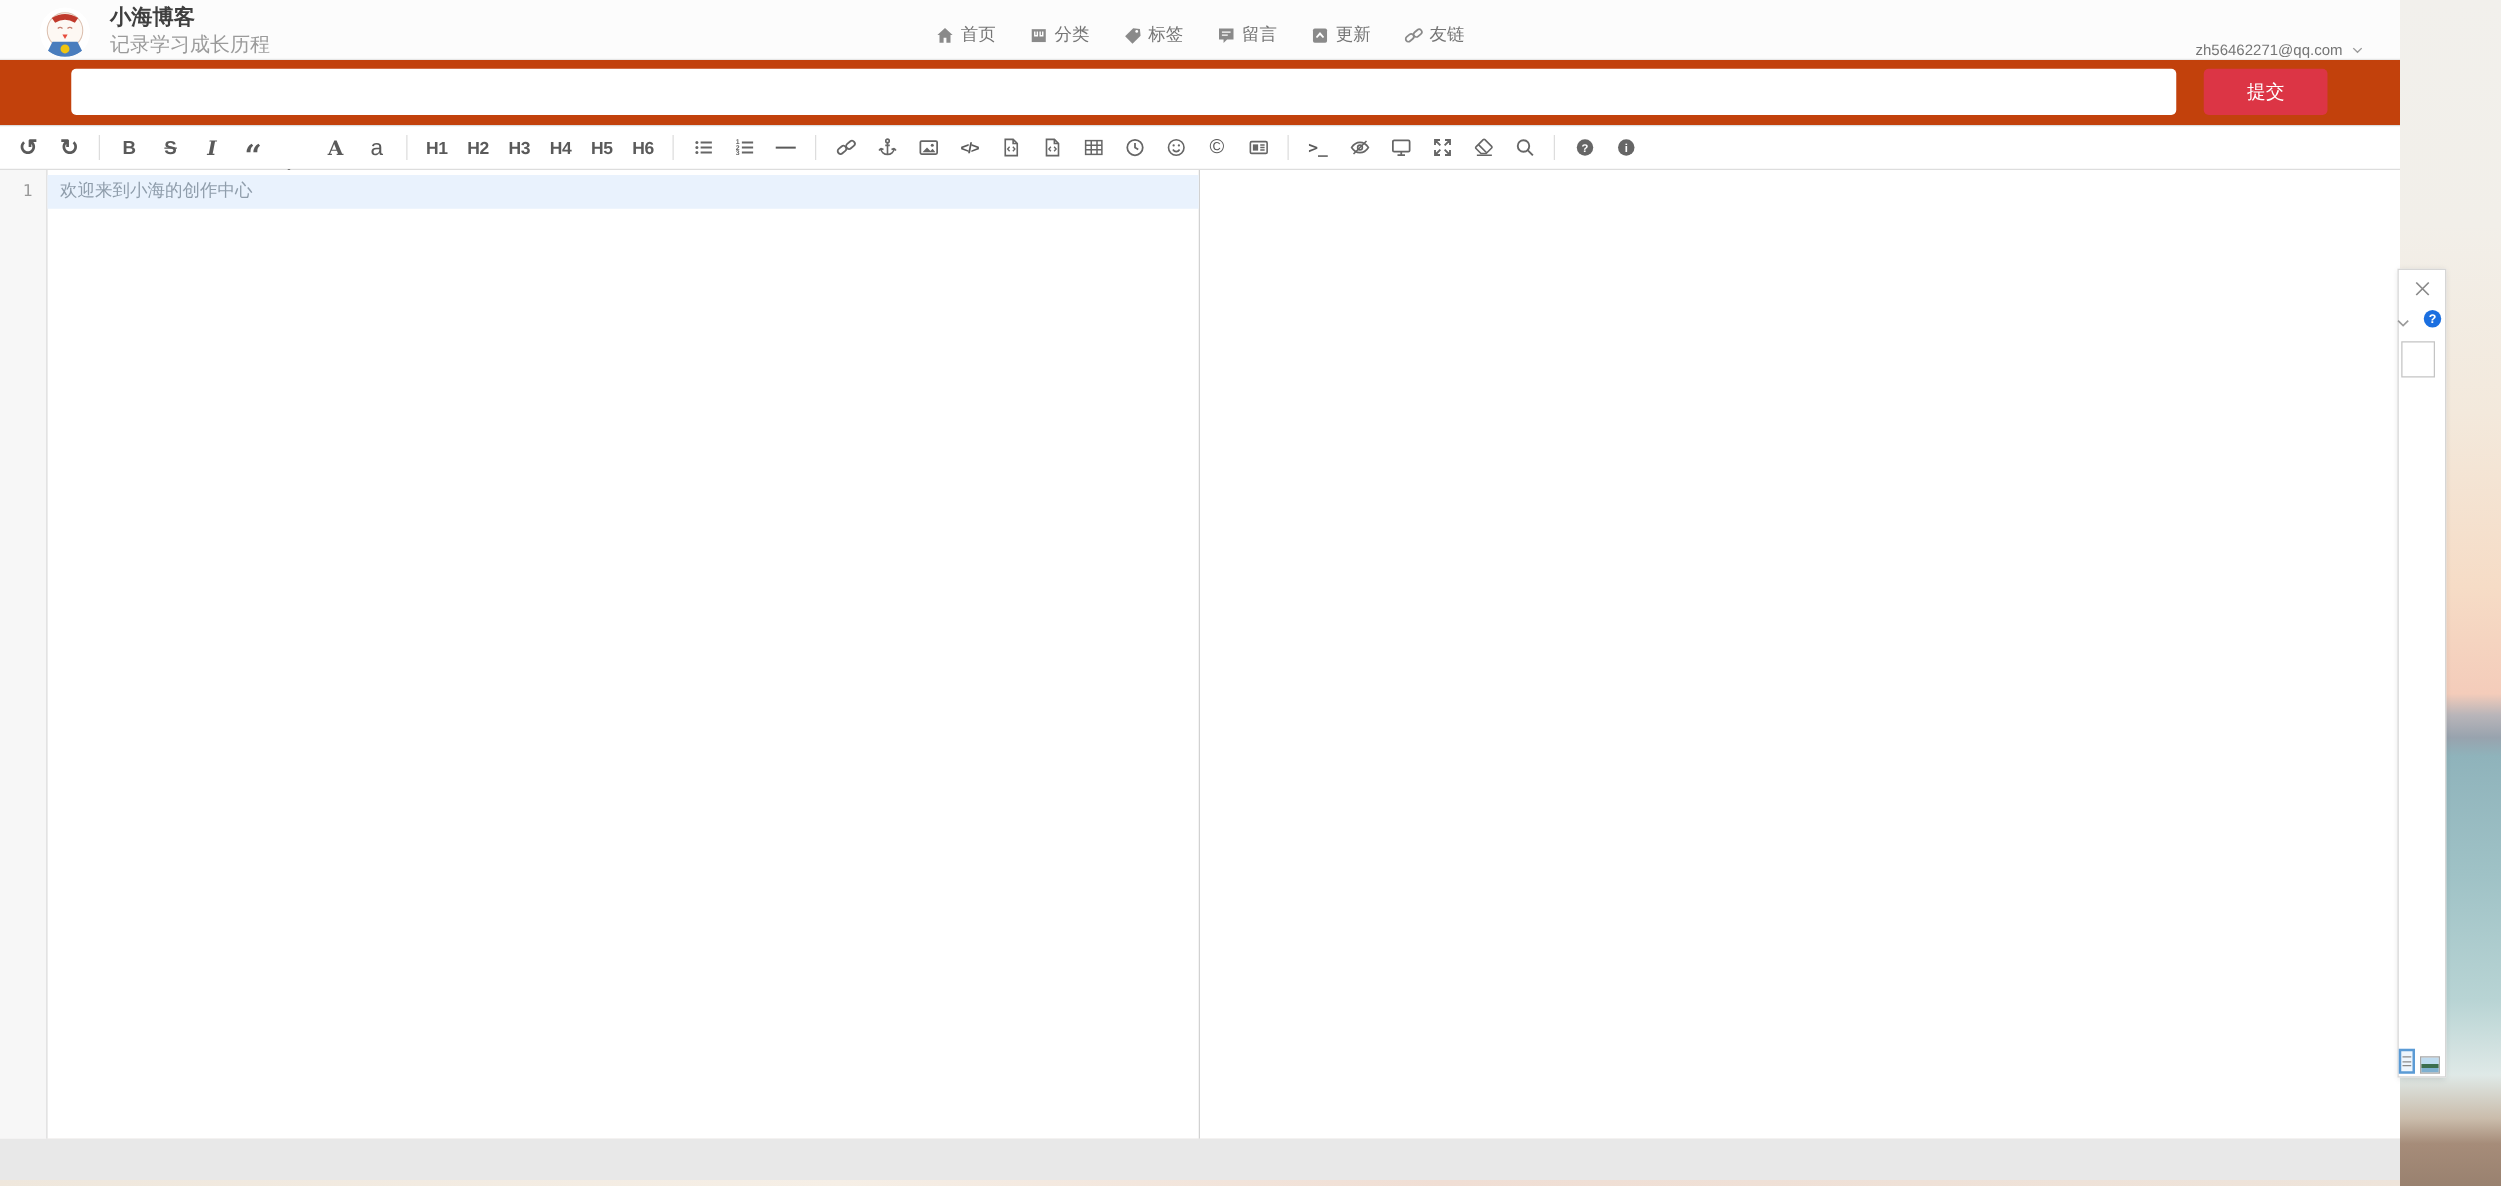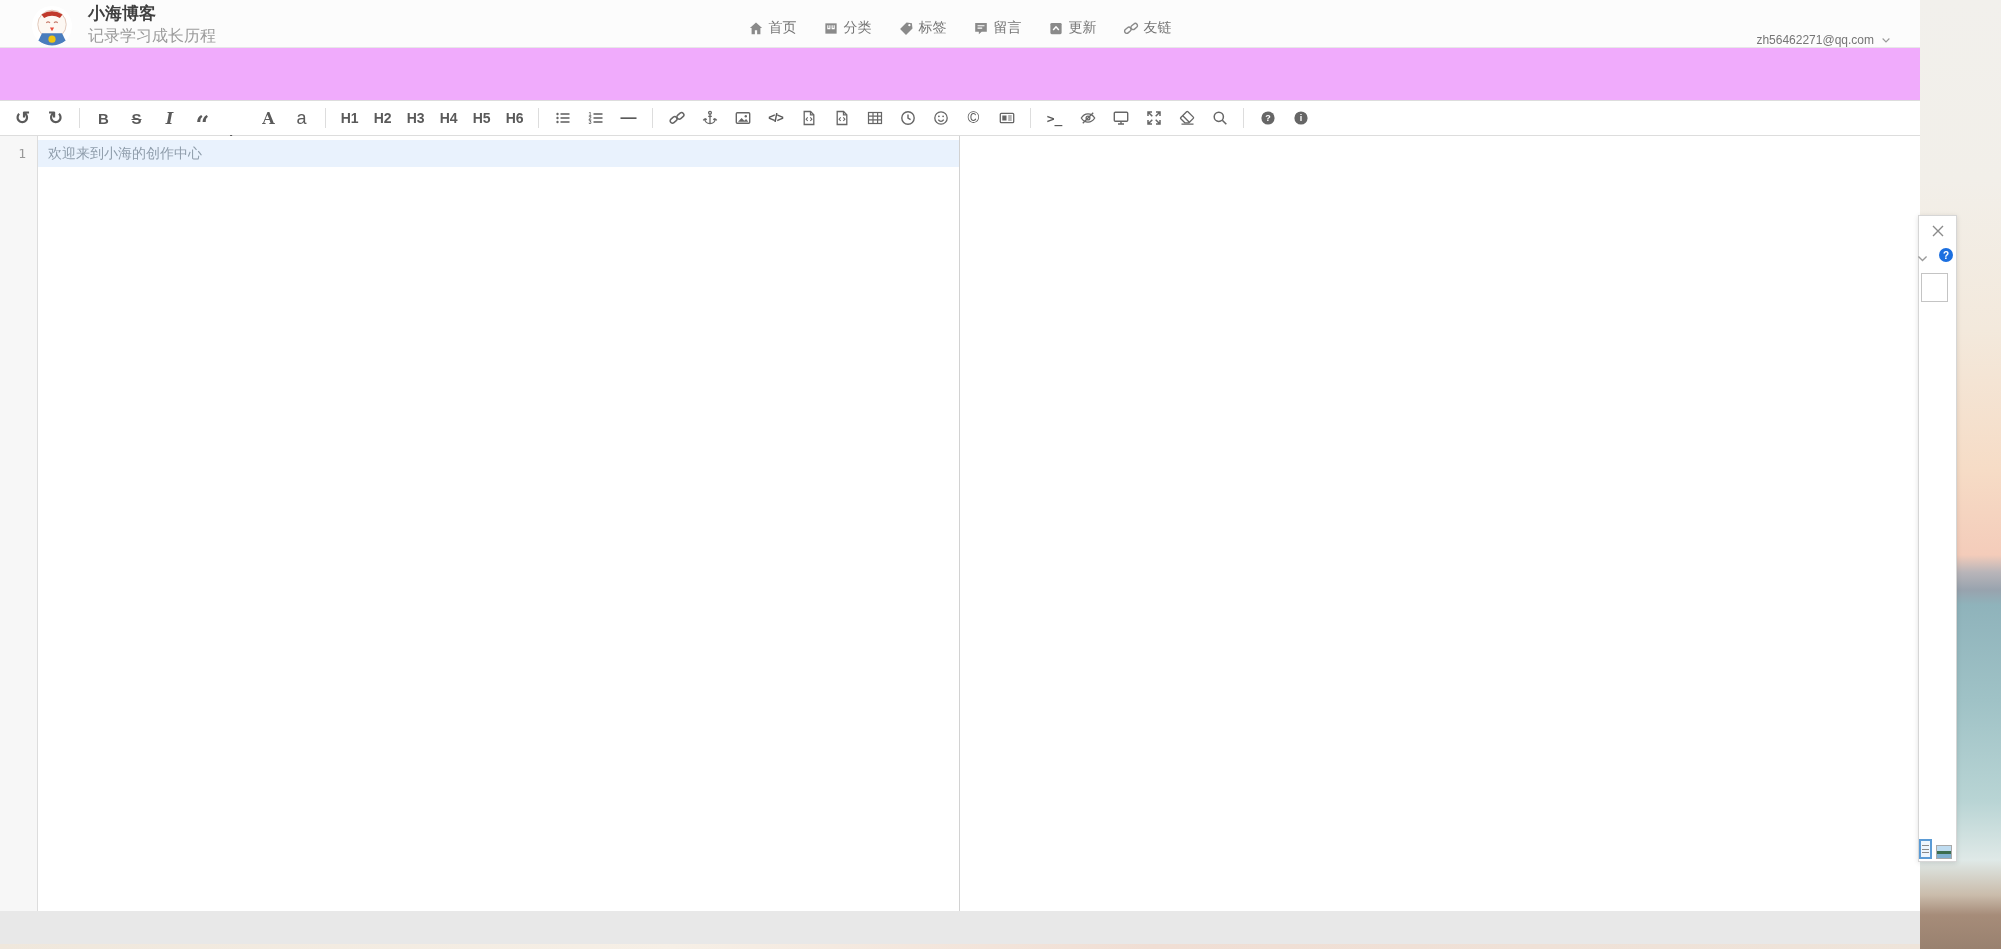--- a/index.html
+++ b/index.html
@@ -10,21 +10,21 @@
   .bg {
     position:absolute; left:0; top:0; width:2001px; height:949px;
     background:linear-gradient(180deg,
       #f2f0ec 0px, #f2efe9 180px, #f3e9dc 330px, #f6dcc6 470px,
       #f4ccba 555px, #b9b5b9 572px, #98a3ae 590px, #8fb3bb 605px,
       #9fc2c6 700px, #b8d4d4 800px, #dfe9e7 860px, #cabcab 895px,
       #a68c79 915px, #99816f 949px);
   }
 
   .content { position:absolute; left:0; top:0; width:1920px; height:944px;
-    background:#f0abfc; }
+    background:#c2410c; }
 
   
   .header { position:absolute; left:0; top:0; width:1920px; height:48px;
     background:#fcfcfc; border-bottom:1px solid #e7e7e7; }
   .brand { position:absolute; left:32px; top:4px; display:flex; align-items:center; cursor:pointer; }
   .avatar { width:40px; height:40px; border-radius:50%; overflow:hidden; background:#fff; }
   .brand-text { margin-left:16px; }
   .site-title { font-size:17px; font-weight:bold; color:#3f3f3f; line-height:20px; }
   .site-subtitle { font-size:16px; color:#9b9b9b; margin-top:2px; }
   .nav { position:absolute; left:50%; top:4px; transform:translateX(-50%);
@@ -187,20 +187,24 @@
       </nav>
 
     <div class="user-box">
       <span>zh56462271@qq.com</span>
       <svg viewBox="0 0 16 16">
           <path d="m3.5 6 4.5 4.5L12.5 6" fill="none" stroke="#9a9a9a" stroke-width="1.5"></path>
         </svg>
     </div>
   </div>
 
+  <div class="title-row">
+    <input class="title-input" type="text" placeholder="" style="">
+    <button class="submit-btn" style="background: rgb(220, 53, 69);">提交</button>
+  </div>
 
   <div class="editormd">
     <div class="toolbar">
         <button class="tb-btn tb-undo">↺</button>
         <button class="tb-btn tb-redo">↻</button>
         <span class="tb-sep"></span>
         <button class="tb-btn tb-bold">B</button>
         <button class="tb-btn tb-del">S</button>
         <button class="tb-btn tb-italic">I</button>
         <button class="tb-btn tb-quote">“</button>

